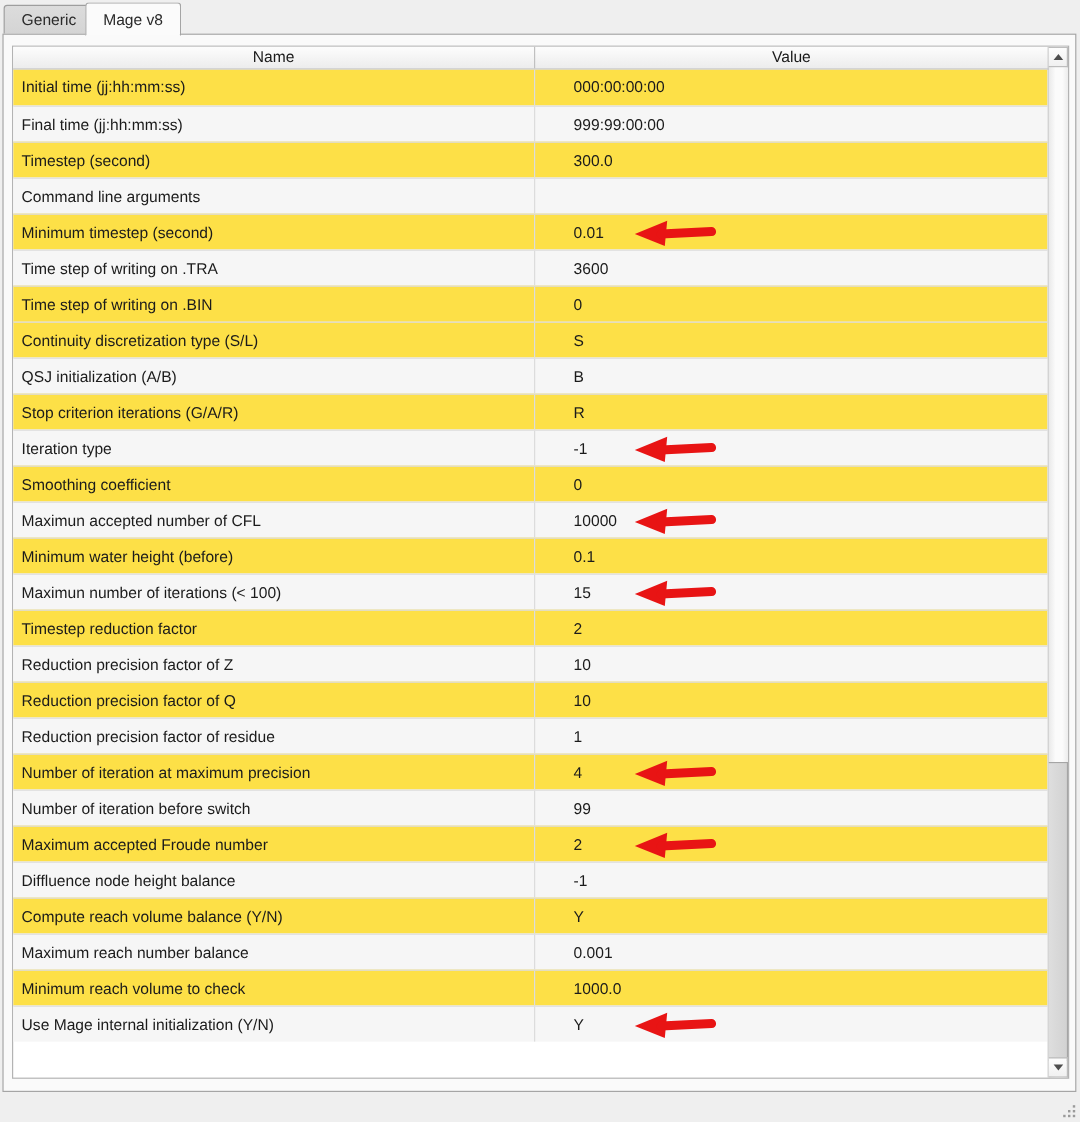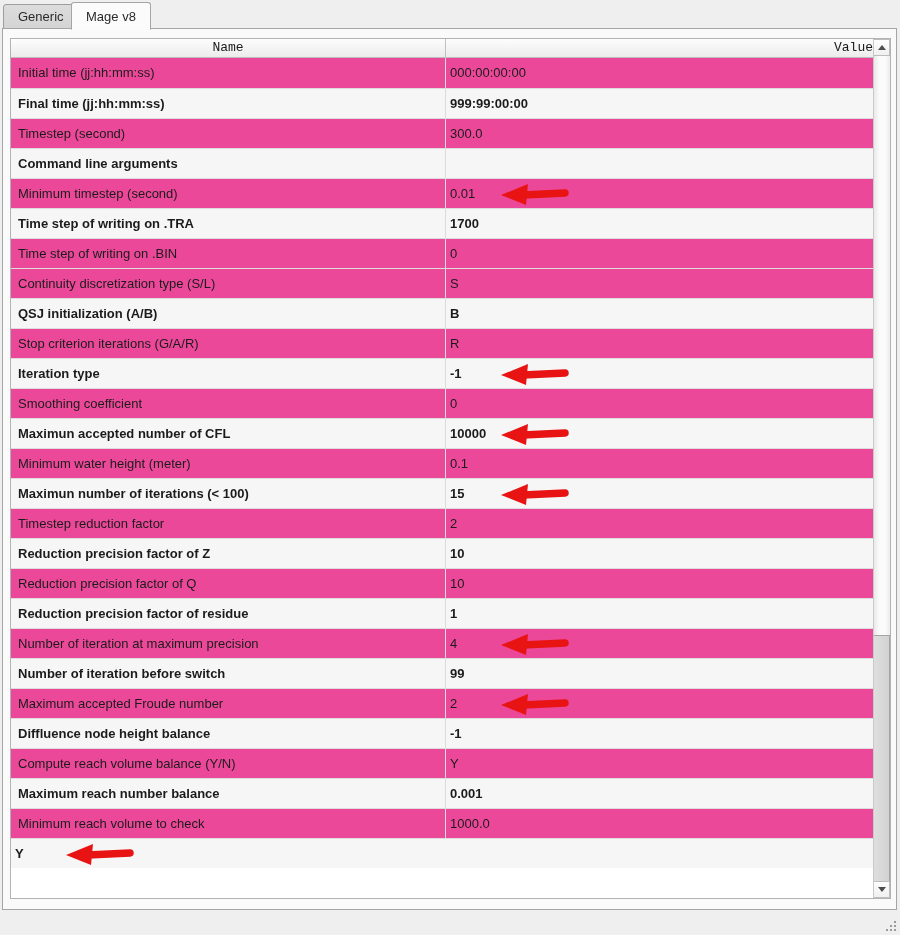--- a/index.html
+++ b/index.html
@@ -36,32 +36,32 @@
   
   .tableview {
     position:absolute; left:7px; top:9px; width:881px; height:861px;
     background:#ffffff; border:1px solid #b3b3b3;
   }
   .thead { display:flex; height:19px;
     background:linear-gradient(#fdfdfd,#ececec);
     border-bottom:1px solid #bdbdbd;
   }
   .thead .hcell {
-    line-height:18px; text-align:center; color:#1a1a1a;font-family:Liberation Mono, monospace;
+    line-height:18px; text-align:center; color:#1a1a1a;
   }
   .thead .hcell.name { width:435px; border-right:1px solid #c0c0c0; }
-  .thead .hcell.value { flex:1; margin-right:17px;text-align:right; }
+  .thead .hcell.value { flex:1; margin-right:17px; }
 
   .tbody { position:absolute; left:0; top:19px; right:17px; bottom:0; overflow:hidden; }
-  .trow { display:flex; height:30px; background:#ec4899; }
-  .trow.alt { background:#f6f6f6;font-weight:bold; }
+  .trow { display:flex; height:30px; background:#fde047; }
+  .trow.alt { background:#f6f6f6; }
   .trow + .trow { border-top:1px solid #dcdcdc; }
   .tcell { line-height:29px; white-space:nowrap; overflow:hidden; }
   .tcell.name { width:435px; padding-left:7px; border-right:1px solid #dcdcdc; }
-  .tcell.value { flex:1; padding-left:4px; position:relative; }
+  .tcell.value { flex:1; padding-left:4px; position:relative;margin-left:28px; }
   .flag-arrow { position:absolute; left:53px; top:3px; pointer-events:none; }
 
   
   .vscroll {
     position:absolute; top:0; right:0; bottom:0; width:17px;
     background:linear-gradient(to right,#e9e9e9,#fbfbfb 35%,#fbfbfb 70%,#ececec);
     border-left:1px solid #c9c9c9;
   }
   .sbtn {
     position:absolute; left:0; right:0; height:17px;
@@ -120,21 +120,21 @@
         </div>
         <div class="trow">
           <div class="tcell name">Minimum timestep (second)</div>
           <div class="tcell value">0.01<svg viewBox="0 0 70 24" width="70" height="24" class="flag-arrow">
               <path d="M 2 13 L 29 2 L 27 23 Z" fill="#e81414"></path>
               <line x1="24" y1="13" x2="66" y2="11" stroke="#e81414" stroke-width="7.5" stroke-linecap="round"></line>
             </svg></div>
         </div>
         <div class="trow alt">
           <div class="tcell name">Time step of writing on .TRA</div>
-          <div class="tcell value">1700</div>
+          <div class="tcell value">3600</div>
         </div>
         <div class="trow">
           <div class="tcell name">Time step of writing on .BIN</div>
           <div class="tcell value">0</div>
         </div>
         <div class="trow">
           <div class="tcell name">Continuity discretization type (S/L)</div>
           <div class="tcell value">S</div>
         </div>
         <div class="trow alt">
@@ -157,21 +157,21 @@
           <div class="tcell value">0</div>
         </div>
         <div class="trow alt">
           <div class="tcell name">Maximun accepted number of CFL</div>
           <div class="tcell value">10000<svg viewBox="0 0 70 24" width="70" height="24" class="flag-arrow">
               <path d="M 2 13 L 29 2 L 27 23 Z" fill="#e81414"></path>
               <line x1="24" y1="13" x2="66" y2="11" stroke="#e81414" stroke-width="7.5" stroke-linecap="round"></line>
             </svg></div>
         </div>
         <div class="trow">
-          <div class="tcell name">Minimum water height (meter)</div>
+          <div class="tcell name">Minimum water height (before)</div>
           <div class="tcell value">0.1</div>
         </div>
         <div class="trow alt">
           <div class="tcell name">Maximun number of iterations (&lt; 100)</div>
           <div class="tcell value">15<svg viewBox="0 0 70 24" width="70" height="24" class="flag-arrow">
               <path d="M 2 13 L 29 2 L 27 23 Z" fill="#e81414"></path>
               <line x1="24" y1="13" x2="66" y2="11" stroke="#e81414" stroke-width="7.5" stroke-linecap="round"></line>
             </svg></div>
         </div>
         <div class="trow">
@@ -218,20 +218,21 @@
         </div>
         <div class="trow alt">
           <div class="tcell name">Maximum reach number balance</div>
           <div class="tcell value">0.001</div>
         </div>
         <div class="trow">
           <div class="tcell name">Minimum reach volume to check</div>
           <div class="tcell value">1000.0</div>
         </div>
         <div class="trow alt">
+          <div class="tcell name">Use Mage internal initialization (Y/N)</div>
           <div class="tcell value">Y<svg viewBox="0 0 70 24" width="70" height="24" class="flag-arrow">
               <path d="M 2 13 L 29 2 L 27 23 Z" fill="#e81414"></path>
               <line x1="24" y1="13" x2="66" y2="11" stroke="#e81414" stroke-width="7.5" stroke-linecap="round"></line>
             </svg></div>
         </div>
       </div>
     <div class="vscroll">
       <div class="sbtn up">
         <div class="tri-up"></div>
       </div>

